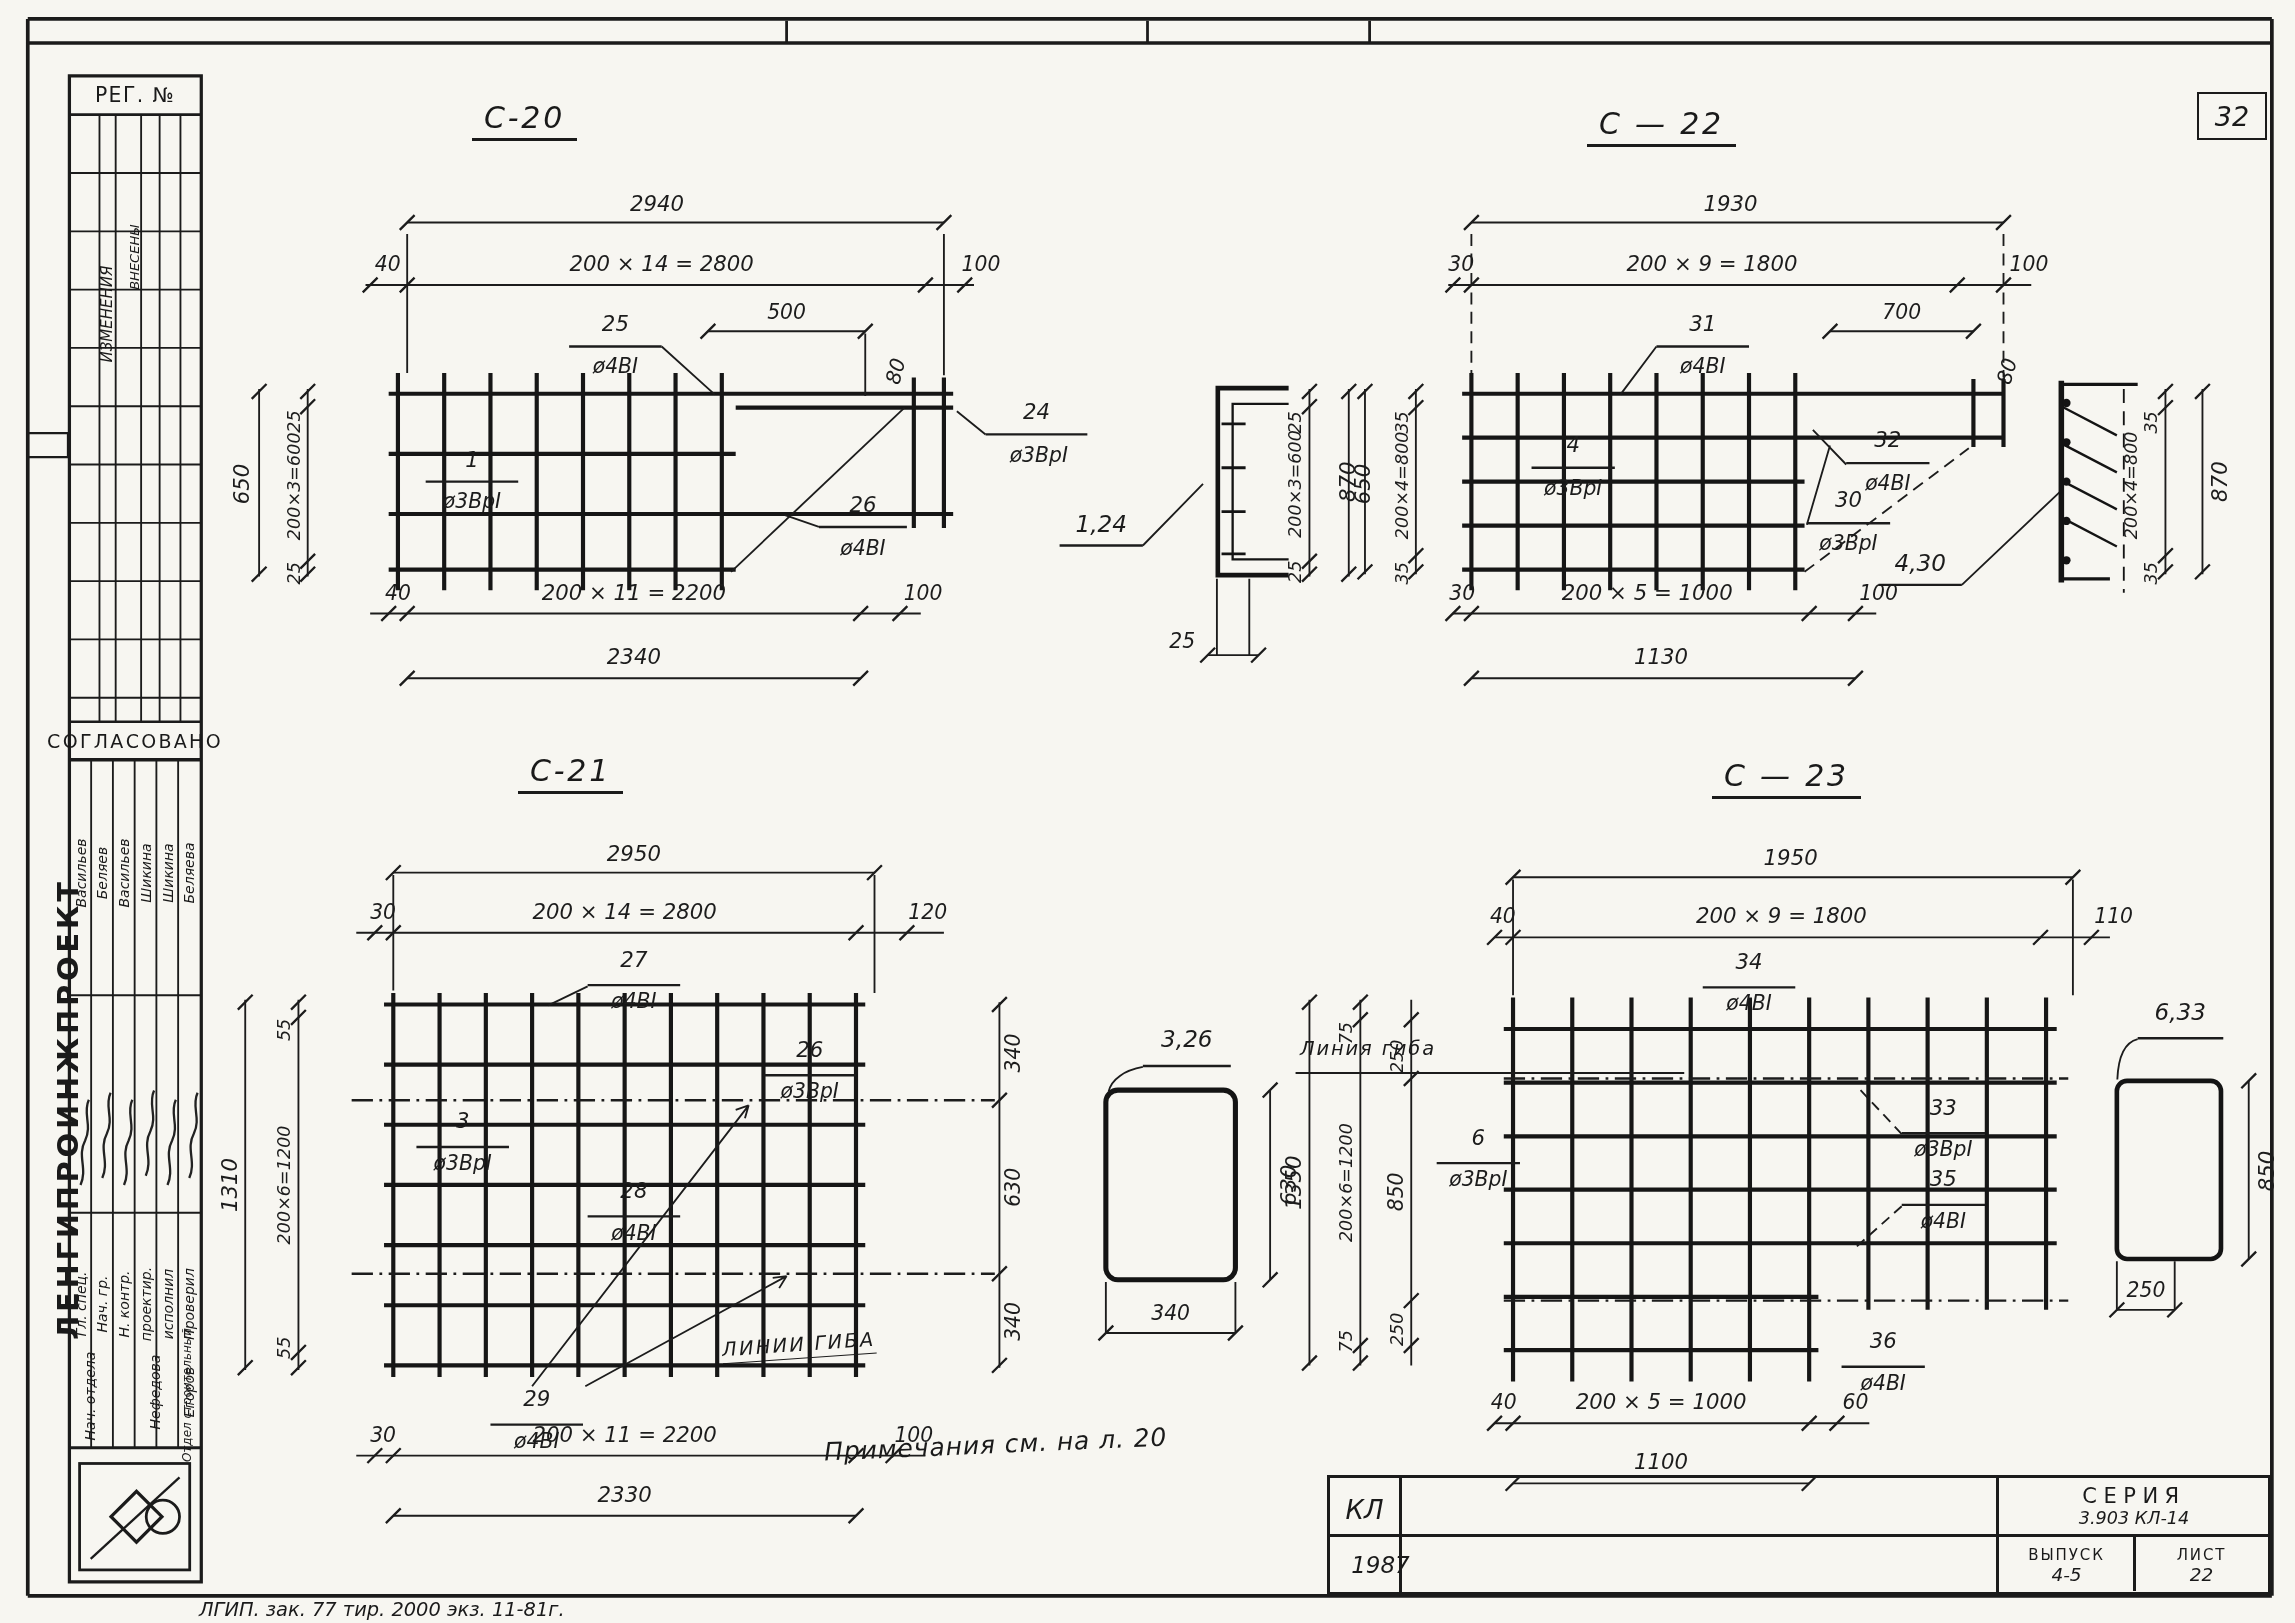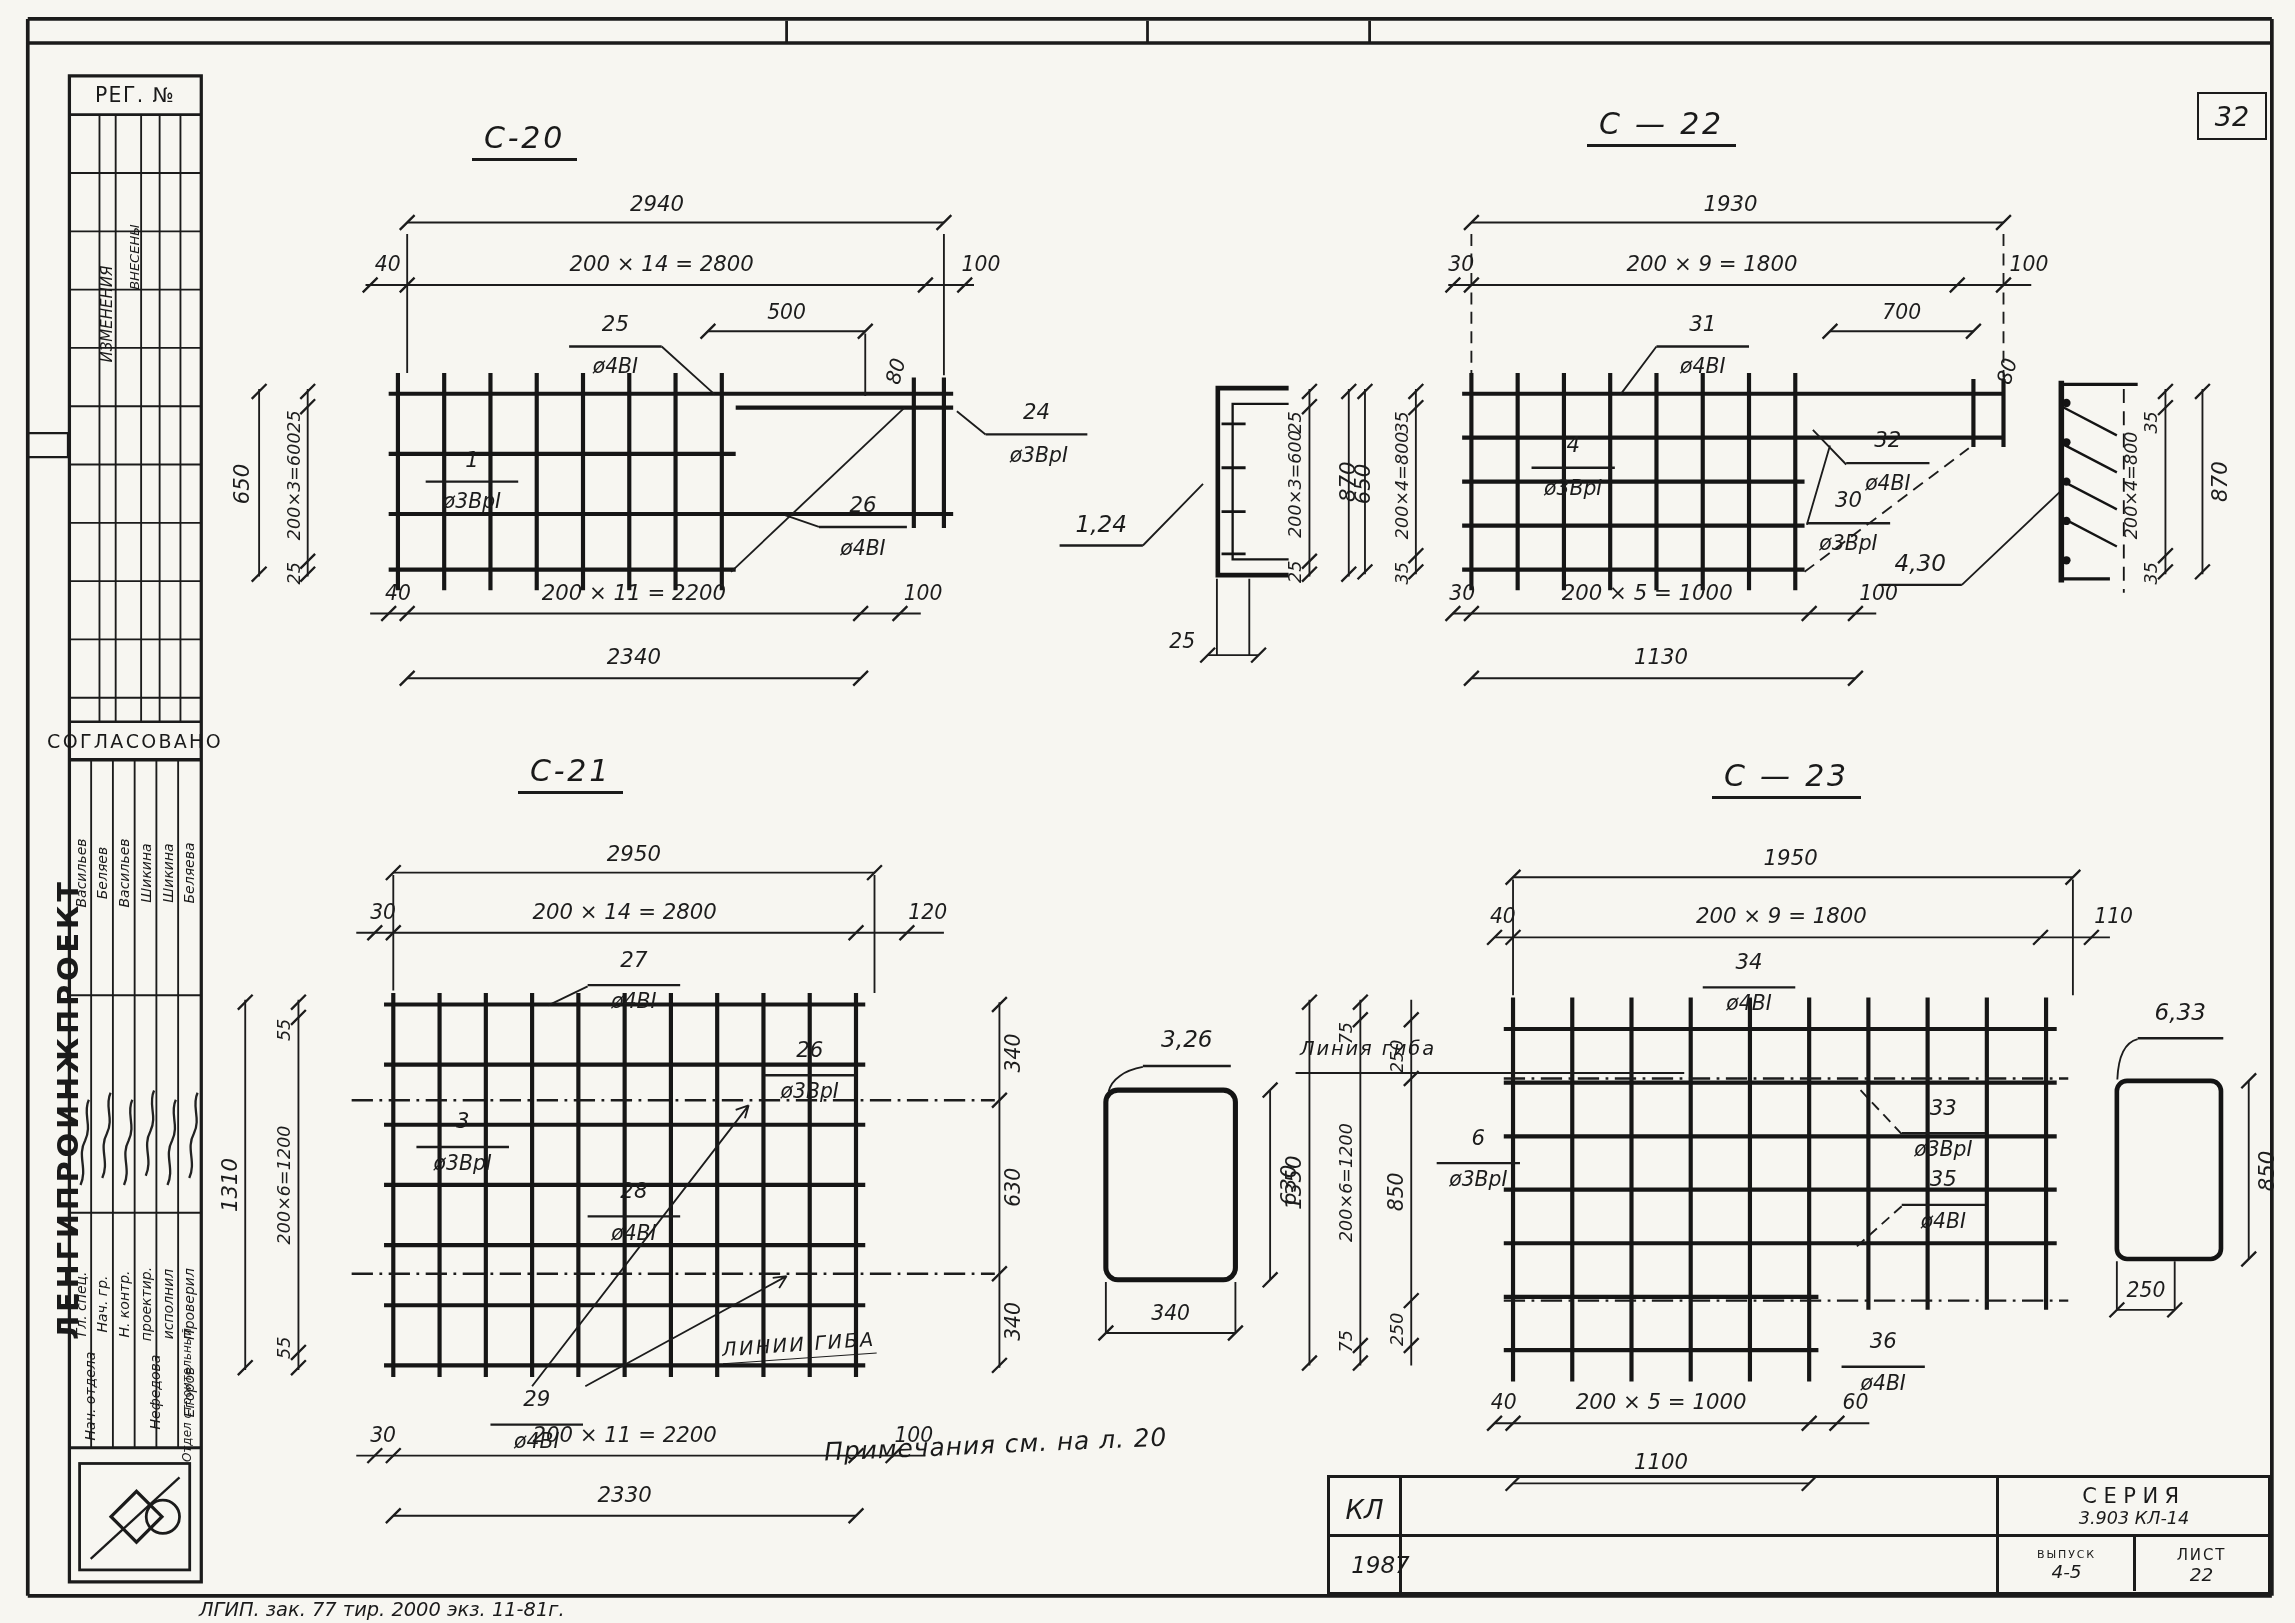--- a/index.html
+++ b/index.html
@@ -324,21 +324,21 @@
     <text class="t50" x="4712" y="2203">6,33</text>
     <text class="t46" x="4915" y="2530" transform="rotate(-90 4915 2530)">850</text>
     <text class="t44" x="4638" y="2802">250</text>
     <text class="t44" x="3250" y="3045">40</text>
     <text class="t46" x="3590" y="3045">200 × 5 = 1000</text>
     <text class="t44" x="4010" y="3045">60</text>
     <text class="t46" x="3590" y="3175">1100</text>
   </g>
 </svg>
 
-<div class="abs title" style="left:472px;top:120px;">С-20</div>
+<div class="abs title" style="left:472px;top:100px;">С-20</div>
 <div class="abs title" style="left:1587px;top:106px;">С — 22</div>
 <div class="abs title" style="left:518px;top:753px;">С-21</div>
 <div class="abs title" style="left:1712px;top:758px;">С — 23</div>
 
 <div class="abs" style="left:722px;top:1333px;font-size:19.4px;font-style:italic;letter-spacing:2.3px;border-bottom:1.9px solid #1b1b1b;padding-bottom:1.9px;transform:rotate(-4deg);">ЛИНИИ ГИБА</div>
 <div class="abs" style="left:1300px;top:1037px;font-size:19.4px;font-style:italic;letter-spacing:1.9px;">Линия гиба</div>
 
 <div class="abs note" style="left:824px;top:1430px;transform:rotate(-2.5deg);">Примечания  см. на л. 20</div>
 <div class="abs" style="left:199px;top:1598px;font-size:19.4px;font-style:italic;">ЛГИП.  зак. 77  тир. 2000 экз.  11-81г.</div>
 
@@ -384,21 +384,21 @@
 
   <div class="cell" style="left:0;top:0;width:69px;height:64px;font-size:26px;font-style:italic;">КЛ</div>
   <div class="cell" style="left:16px;top:60px;width:69px;height:54px;font-size:23px;font-style:italic;">1987</div>
 
 
   <div class="cell" style="left:670px;top:0;width:268px;height:56px;flex-direction:column;">
     <span style="font-size:21px;letter-spacing:6.5px;">СЕРИЯ</span>
     <span style="font-size:17.6px;font-style:italic;text-align:center;">3.903 КЛ-14</span>
   </div>
   <div class="cell" style="left:670px;top:60px;width:133px;height:54px;flex-direction:column;">
-    <span style="font-size:11px;letter-spacing:1.9px;">ВЫПУСК</span>
+    <span style="font-size:15px;letter-spacing:1.9px;">ВЫПУСК</span>
     <span style="font-size:18.5px;font-style:italic;">4-5</span>
   </div>
   <div class="cell" style="left:806px;top:60px;width:131px;height:54px;flex-direction:column;">
     <span style="font-size:15px;letter-spacing:1.9px;">ЛИСТ</span>
     <span style="font-size:18.5px;font-style:italic;">22</span>
   </div>
 </div>
 
 
 </body></html>

